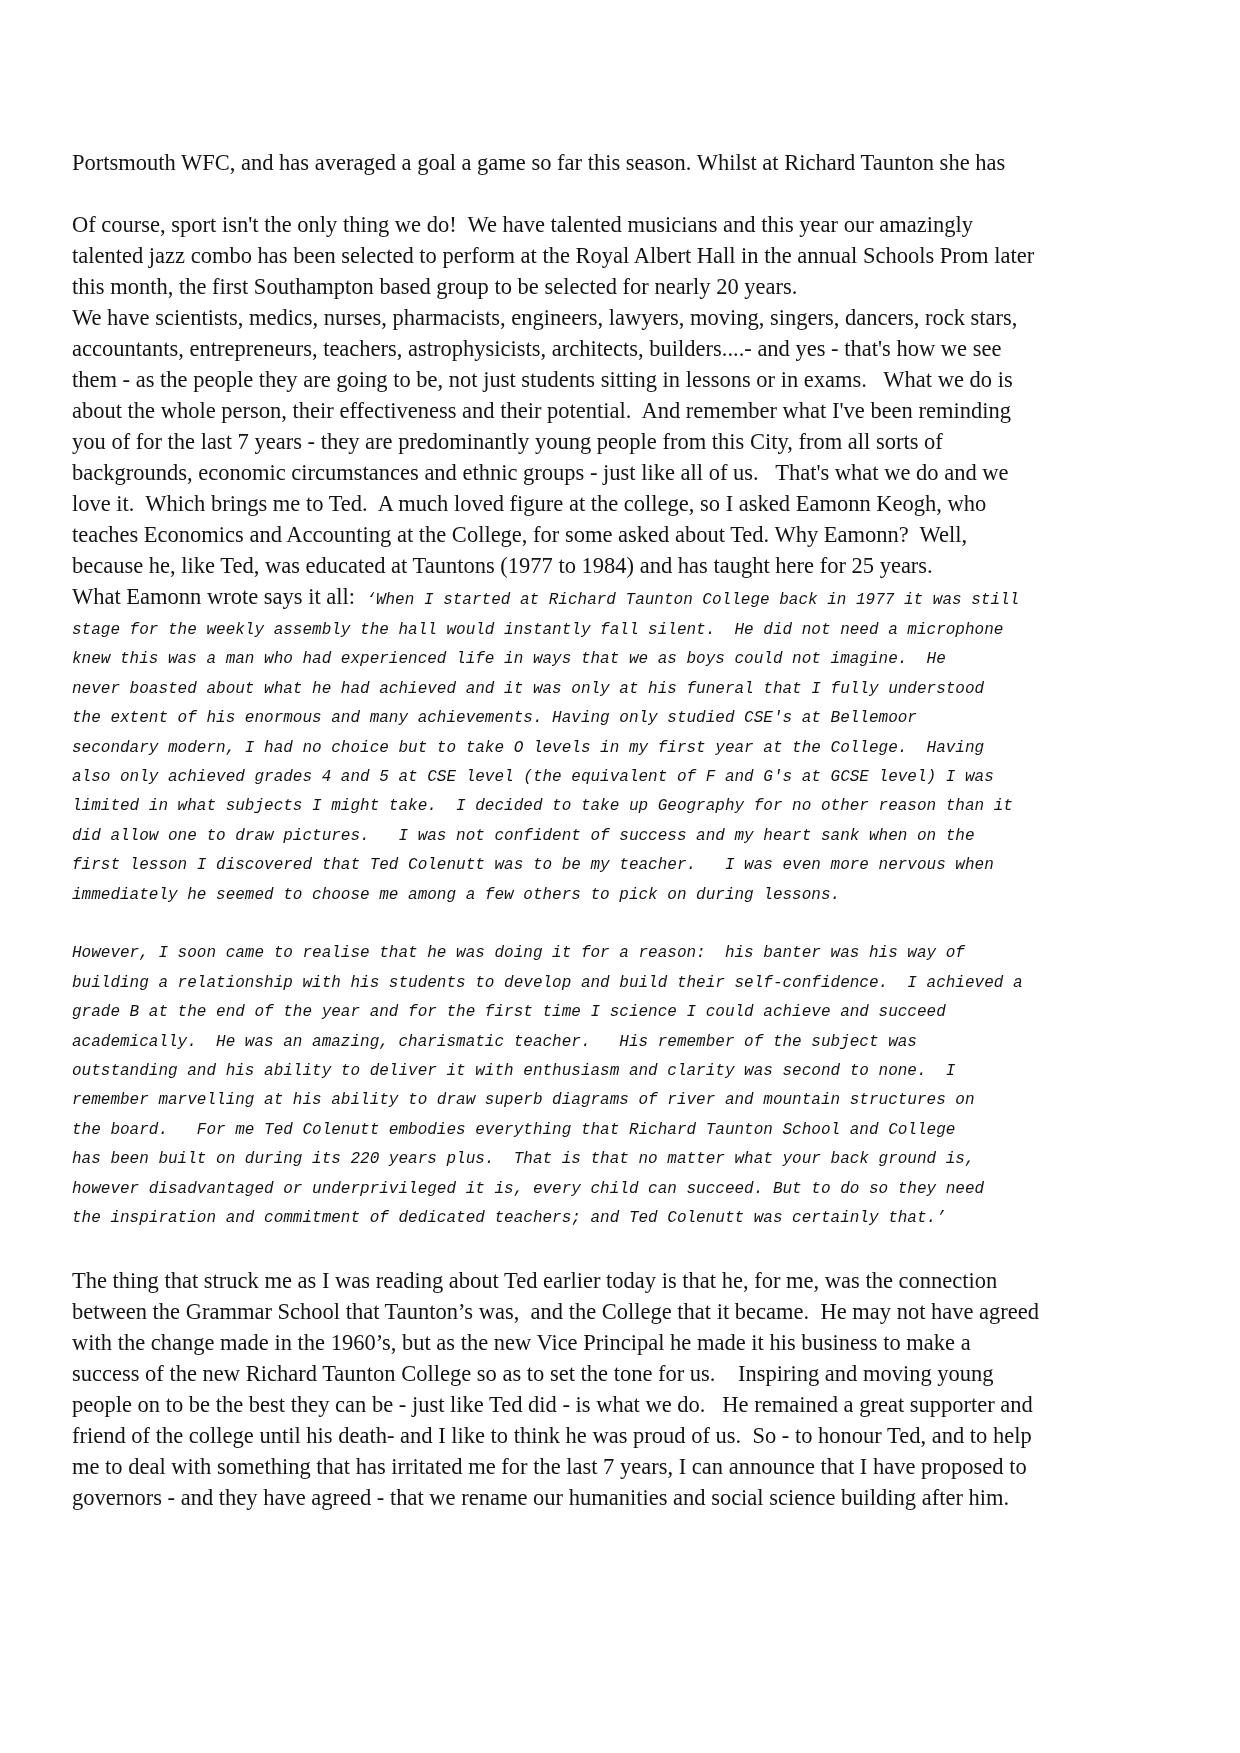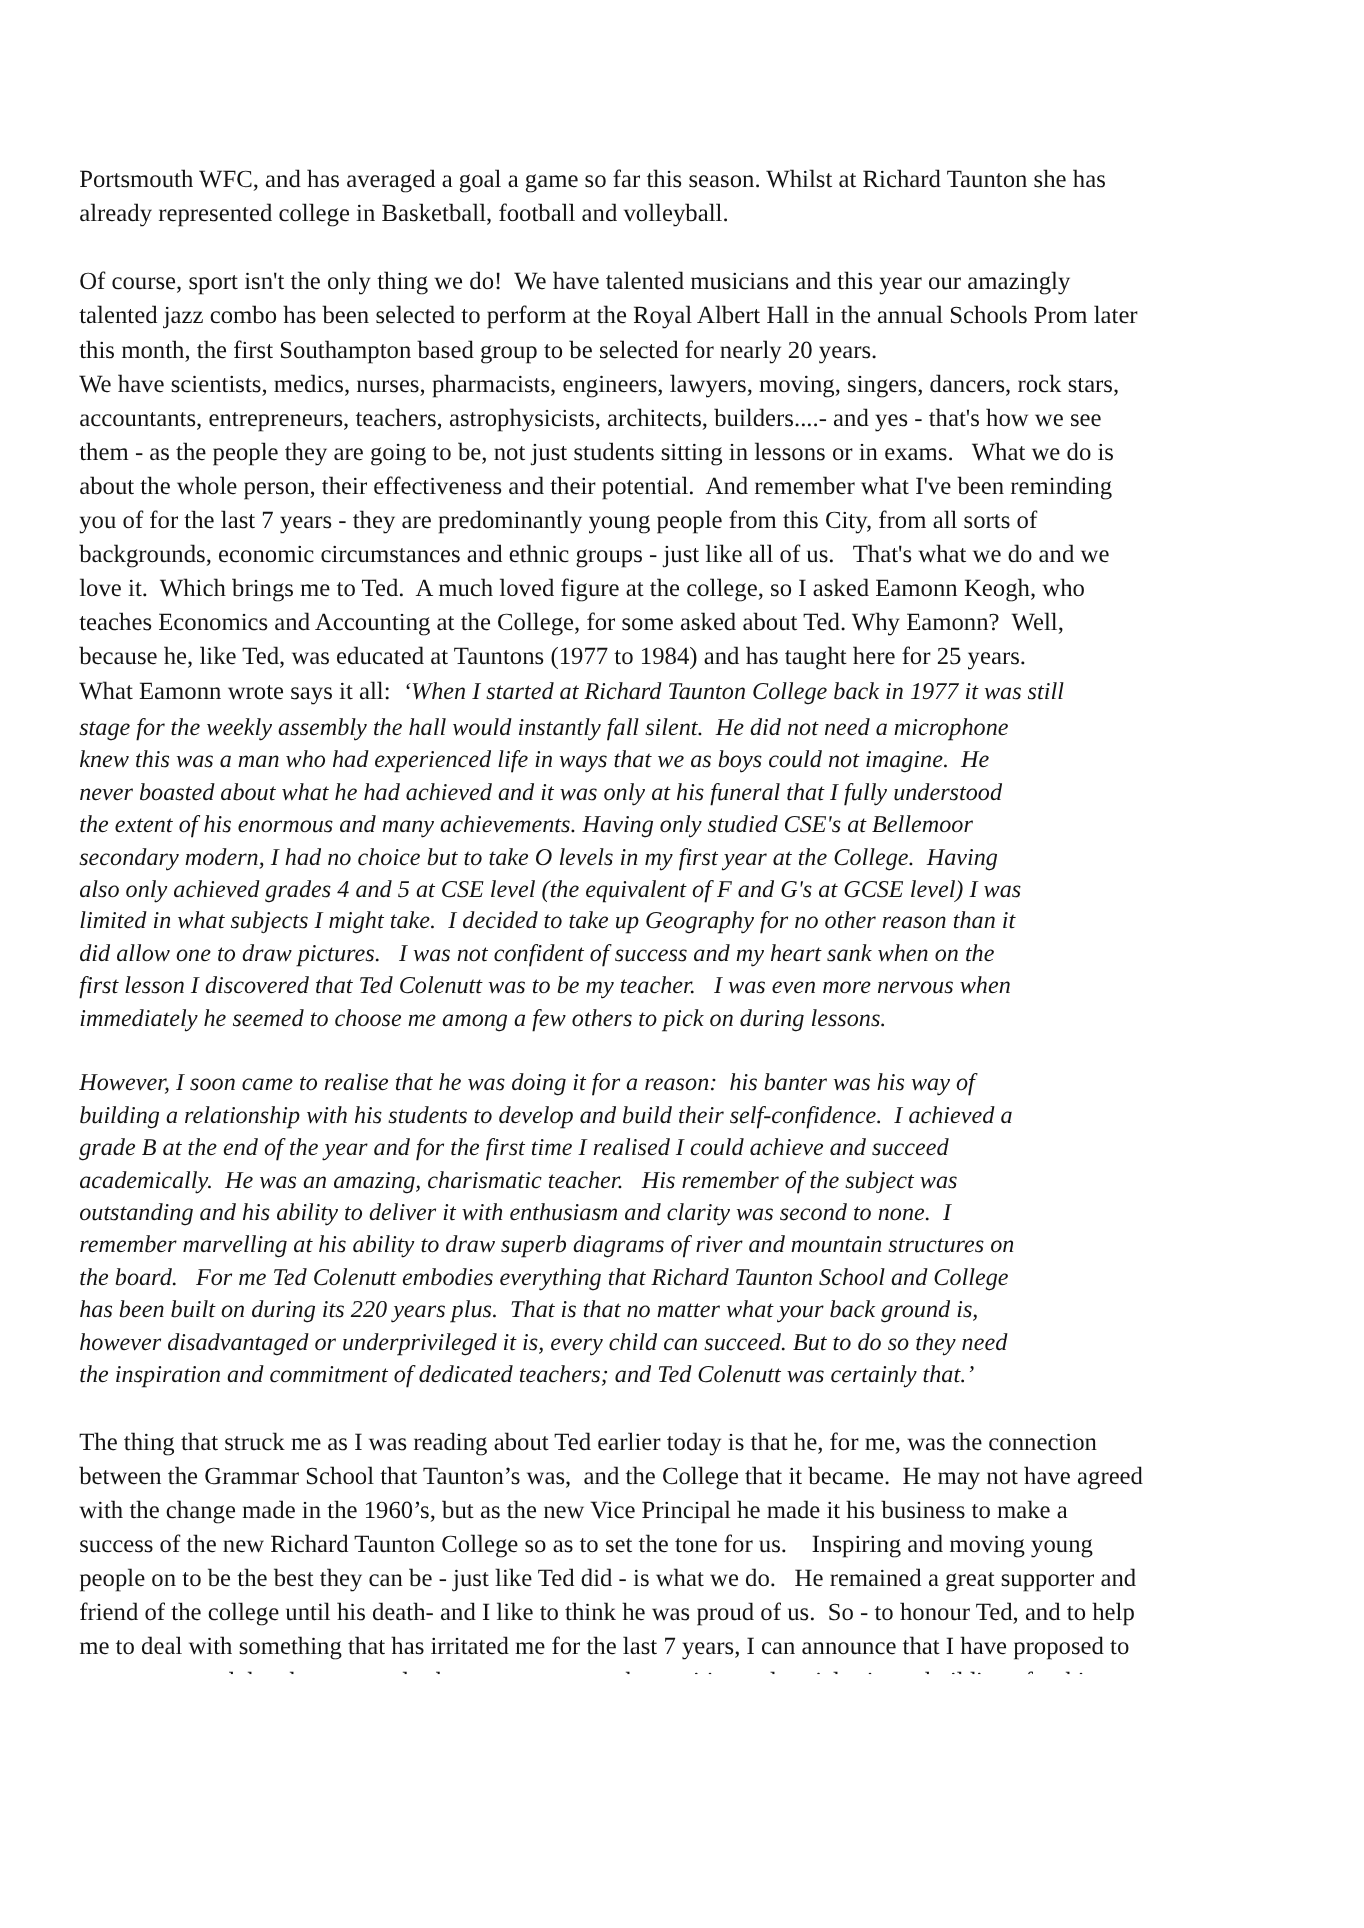--- a/index.html
+++ b/index.html
@@ -17,22 +17,22 @@
     overflow: hidden;
     color: #141414;
   }
   .serif {
     font-family: "Liberation Serif", "DejaVu Serif", serif;
     font-size: 22.5px;
     line-height: 31px;
     font-style: normal;
   }
   .italic-sans {
-    font-family: Liberation Serif, serif;
-    font-size: 22px;
+    font-family: Liberation Mono, monospace;
+    font-size: 16px;
     line-height: 29.4px;
     font-style: italic;
   }
   .text-block { margin: 0; }
   .line {
     white-space: pre;
   }
   .mixed-line {
     white-space: pre;
     line-height: 31px;
@@ -53,21 +53,20 @@
     color: #4a4a4a;
   }
 </style>
 </head>
 <body>
 
 <div class="page">
 
   <div class="text-block serif">
       <div class="line">Portsmouth WFC, and has averaged a goal a game so far this season. Whilst at Richard Taunton she has</div>
-      <div class="line">already represented college in Basketball, football and volleyball.</div>
     </div>
 
   <div class="gap-serif"></div>
 
   <div class="text-block serif">
       <div class="line">Of course, sport isn't the only thing we do!  We have talented musicians and this year our amazingly</div>
       <div class="line">talented jazz combo has been selected to perform at the Royal Albert Hall in the annual Schools Prom later</div>
       <div class="line">this month, the first Southampton based group to be selected for nearly 20 years.</div>
     </div>
 
@@ -98,21 +97,21 @@
       <div class="line">did allow one to draw pictures.   I was not confident of success and my heart sank when on the</div>
       <div class="line">first lesson I discovered that Ted Colenutt was to be my teacher.   I was even more nervous when</div>
       <div class="line">immediately he seemed to choose me among a few others to pick on during lessons.</div>
     </div>
 
   <div class="gap-italic"></div>
 
   <div class="text-block italic-sans">
       <div class="line">However, I soon came to realise that he was doing it for a reason:  his banter was his way of</div>
       <div class="line">building a relationship with his students to develop and build their self-confidence.  I achieved a</div>
-      <div class="line">grade B at the end of the year and for the first time I realised I could achieve and succeed</div>
+      <div class="line">grade B at the end of the year and for the first time I science I could achieve and succeed</div>
       <div class="line">academically.  He was an amazing, charismatic teacher.   His remember of the subject was</div>
       <div class="line">outstanding and his ability to deliver it with enthusiasm and clarity was second to none.  I</div>
       <div class="line">remember marvelling at his ability to draw superb diagrams of river and mountain structures on</div>
       <div class="line">the board.   For me Ted Colenutt embodies everything that Richard Taunton School and College</div>
       <div class="line">has been built on during its 220 years plus.  That is that no matter what your back ground is,</div>
       <div class="line">however disadvantaged or underprivileged it is, every child can succeed. But to do so they need</div>
       <div class="line">the inspiration and commitment of dedicated teachers; and Ted Colenutt was certainly that.’</div>
     </div>
 
   <div class="gap-serif"></div>

